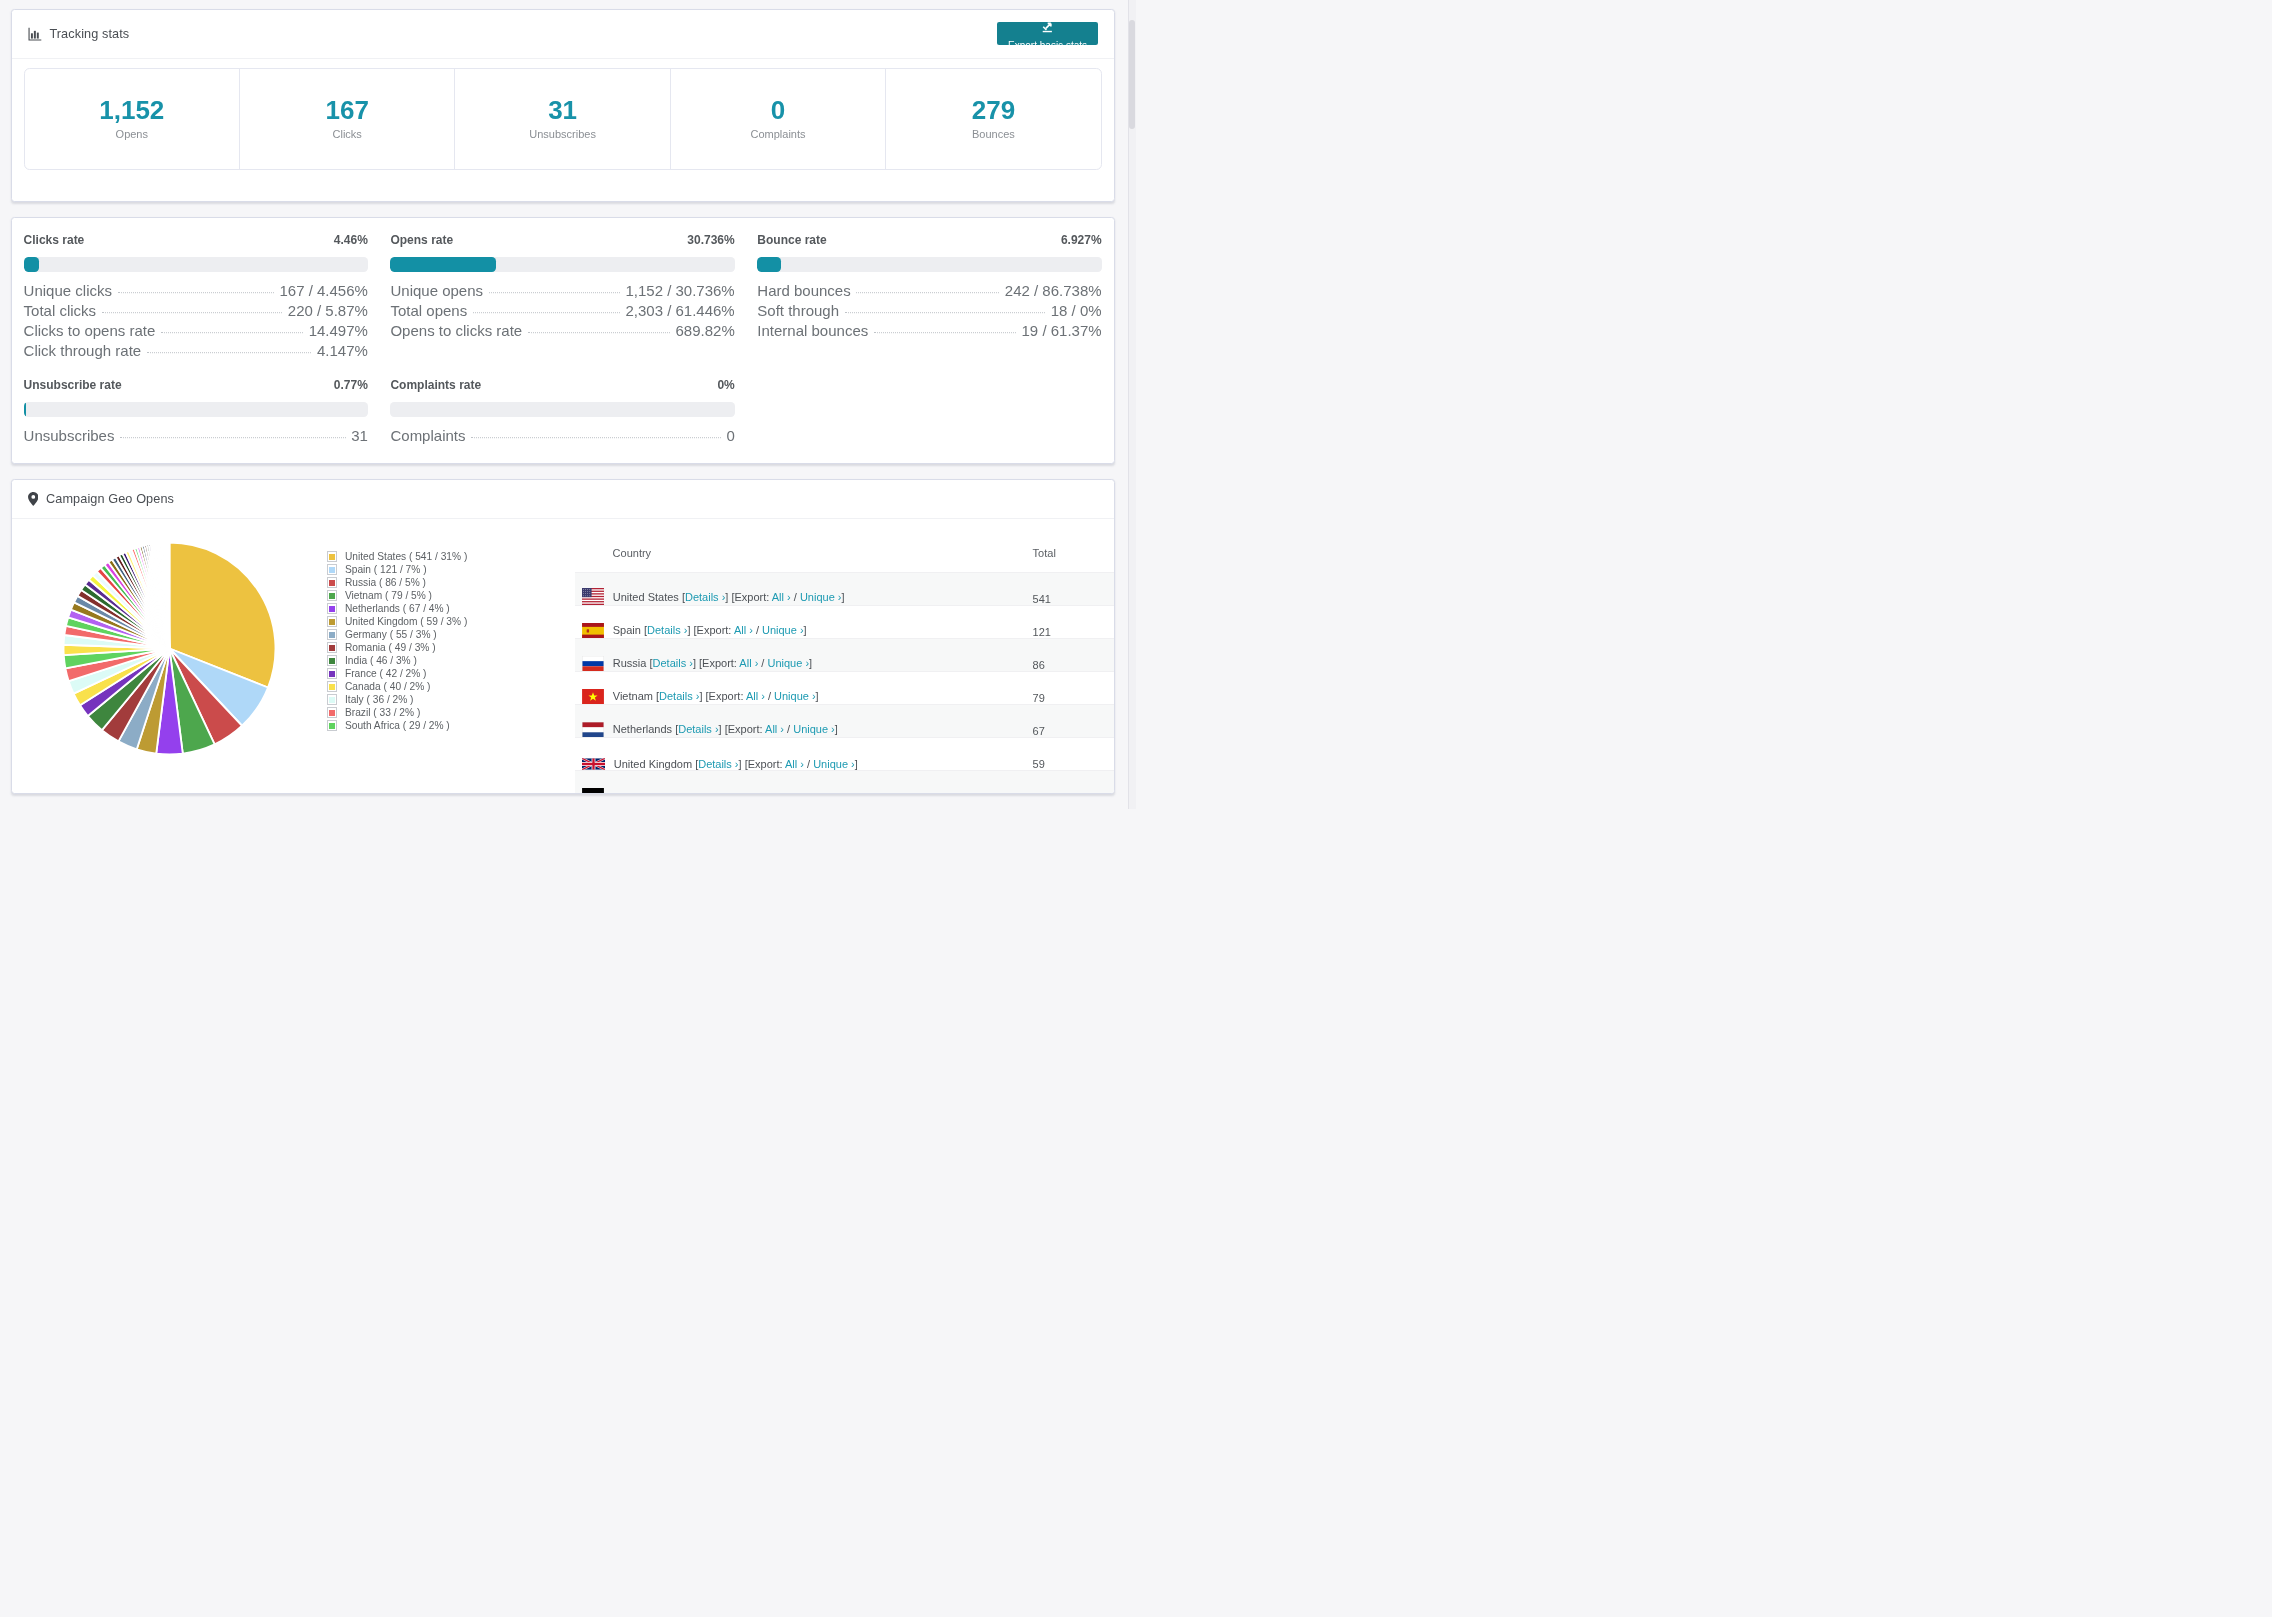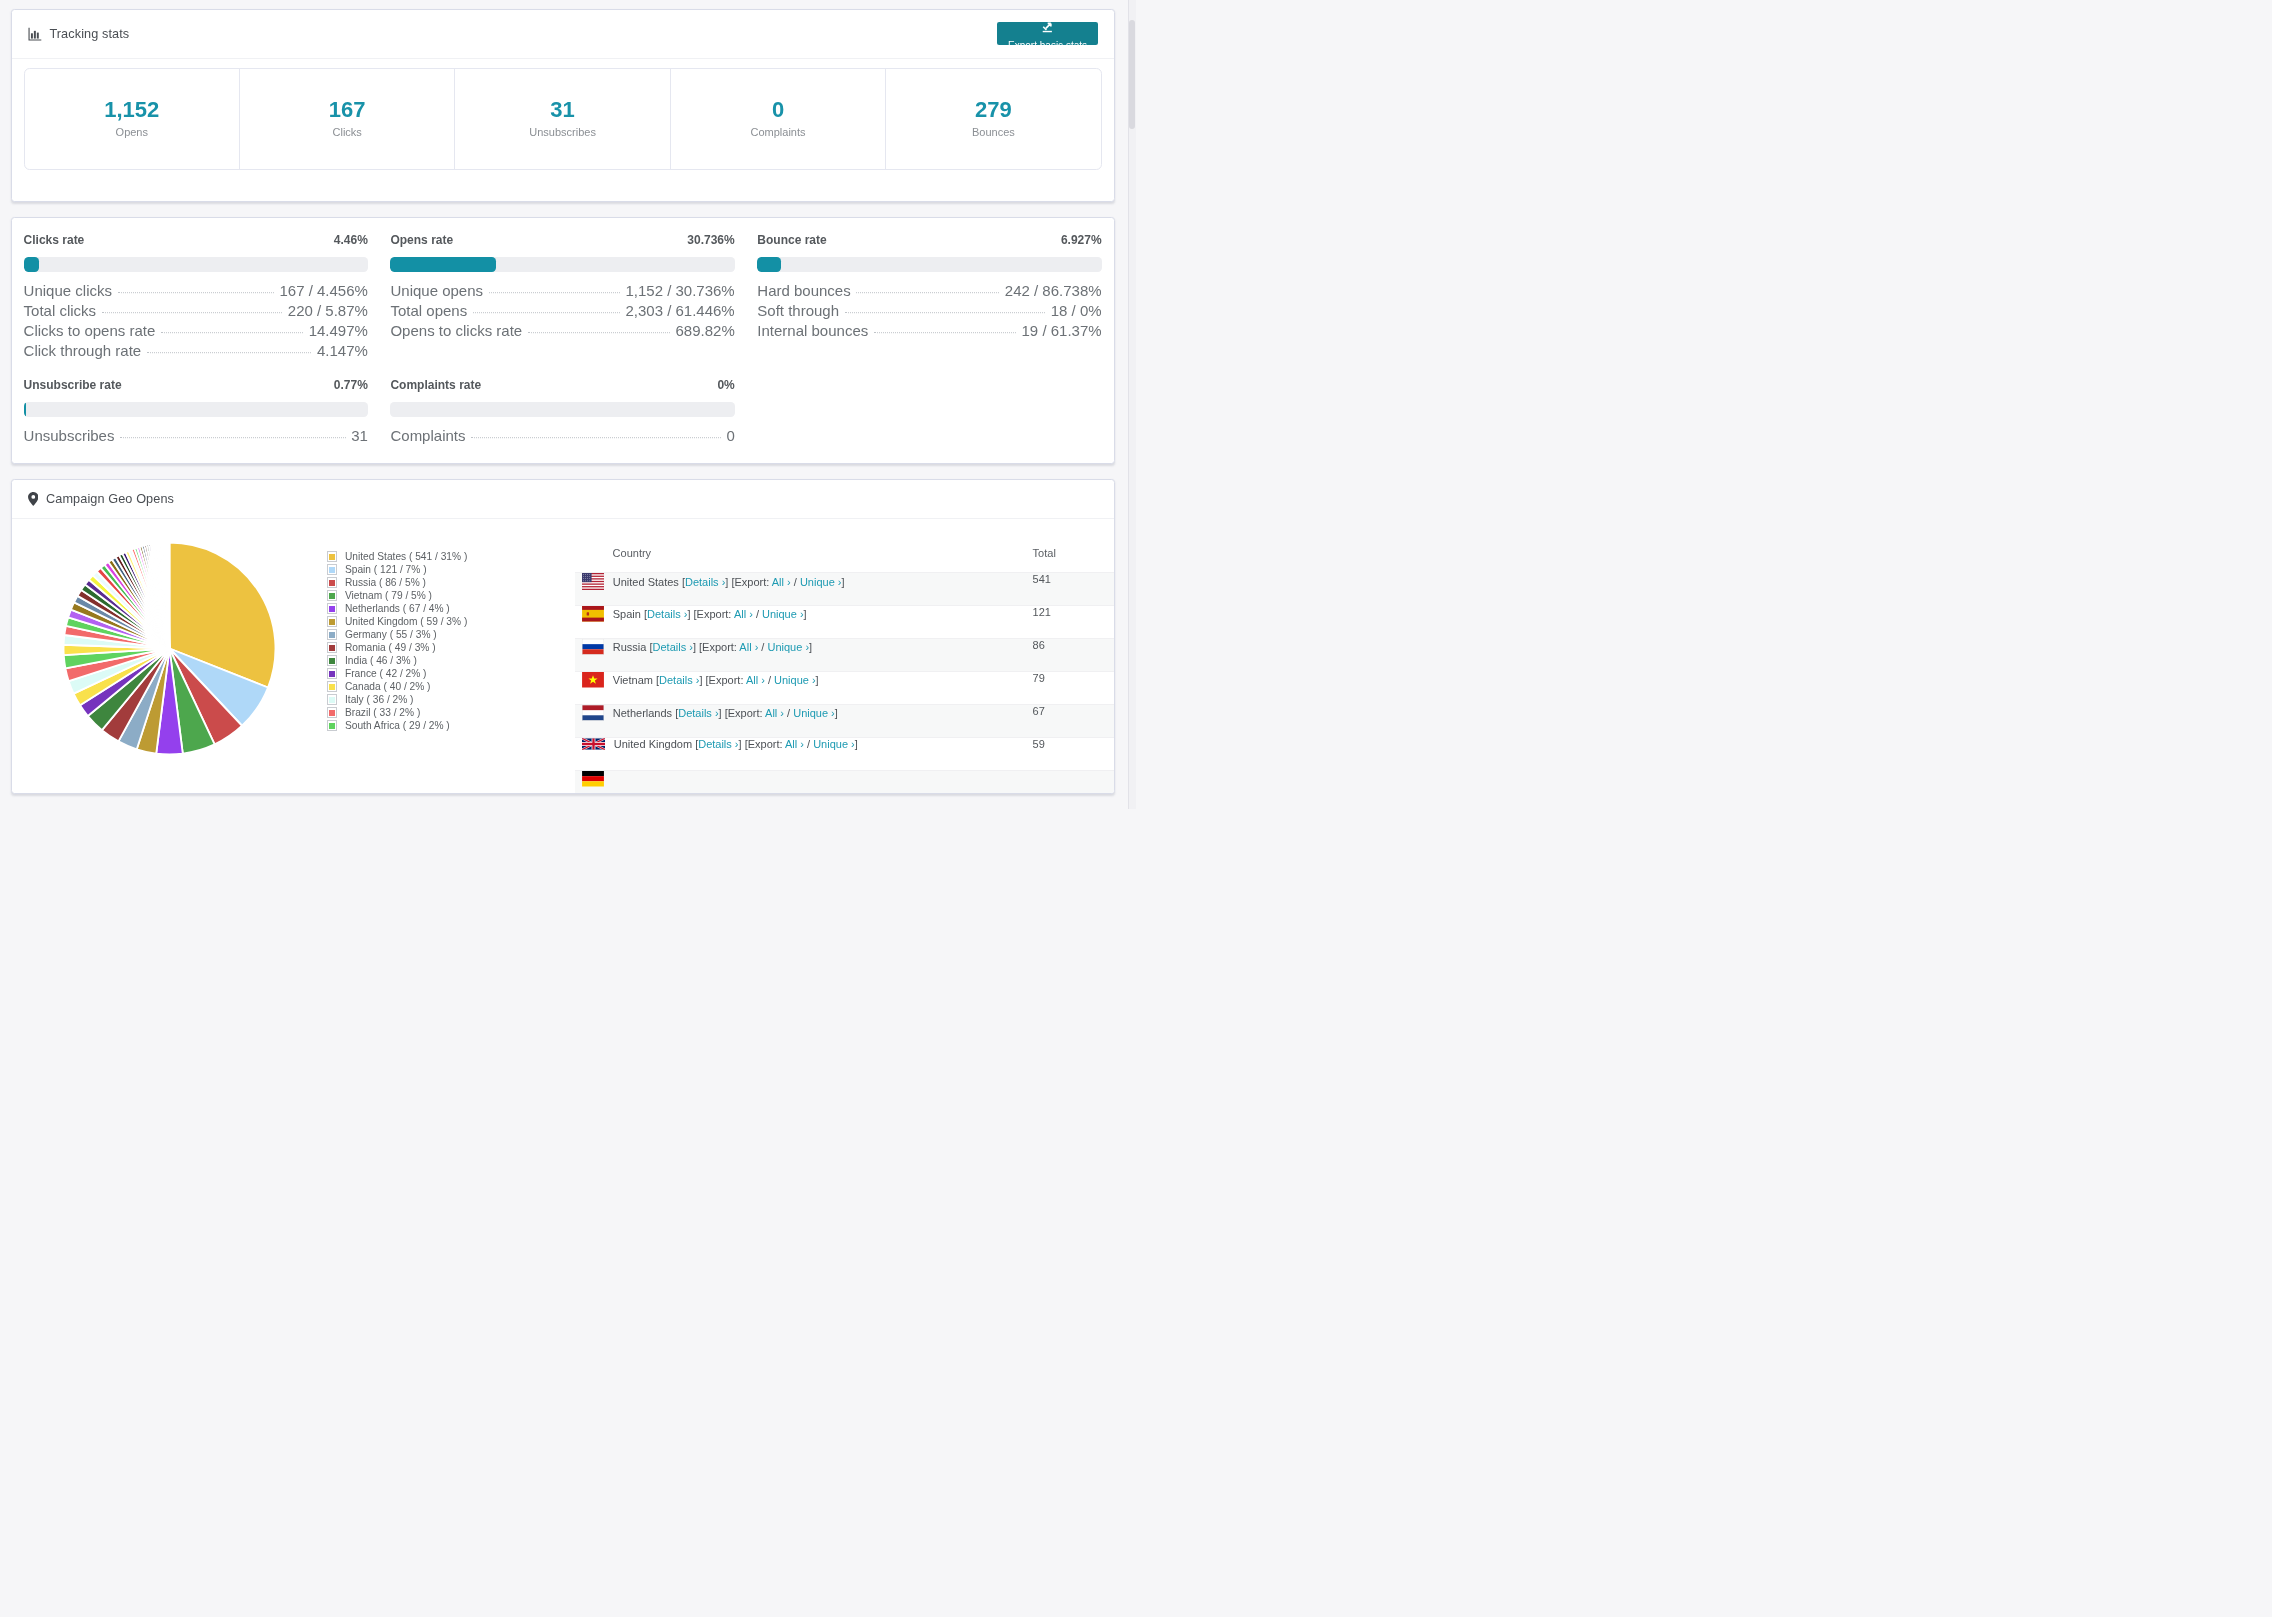--- a/index.html
+++ b/index.html
@@ -36,21 +36,21 @@
   }
   .stats-row {
     margin:9.2px 12px 0; height:102px; border:0.7px solid #e5e7f0; border-radius:5.6px;
     display:flex; background:#fff;
   }
   .stat {
     flex:1; display:flex; flex-direction:column; align-items:center; justify-content:center;
     border-left:0.7px solid #e5e7f0;
   }
   .stat:first-child { border-left:none; }
-  .stat-value { font-size:22px; font-weight:700; color:#1892A9; line-height:1; }
+  .stat-value { font-size:26px; font-weight:700; color:#1892A9; line-height:1; }
   .stat-label { font-size:11px; color:#8b8f94; margin-top:5px; }
 
   
   #card-rates { margin-top:15px; height:247px; padding:0 12px 0; }
   .rates-grid { display:grid; grid-template-columns:1fr 1fr 1fr; column-gap:22.6px; }
   .rate-head {
     display:flex; justify-content:space-between; align-items:baseline;
     margin-top:15.5px; font-size:12px; font-weight:700; color:#54585c;
   }
   .rate-bar { margin-top:10px; height:15px; background:#edeef1; border-radius:4.2px; overflow:hidden; }
@@ -71,21 +71,21 @@
   .lg-swatch {
     width:10.6px; height:10.6px; flex:none; margin-right:7.8px;
     border:0.7px solid #c9ccd1; background:#fff; padding:1.4px;
   }
   .lg-swatch i { display:block; width:6.4px; height:6.4px; }
 
   .geo-table { flex:1; font-size:11px; color:#53575b; }
   .thead { display:flex; align-items:center; height:39px; padding-left:38px; color:#5a5e63; }
   .th-total { width:81px; flex:none; }
   .th-country { flex:1; }
-  .trow { display:flex; align-items:flex-start; height:33px; padding-left:7px; border-top:0.7px solid #f0f0f2; }
+  .trow { display:flex; align-items:flex-end; height:33px; padding-left:7px; border-top:0.7px solid #f0f0f2; }
   .trow:nth-child(odd) { background:#f7f8f8; }
   .cell-country { flex:1; display:flex; align-items:center; gap:9.2px; white-space:nowrap; }
   .cell-total { width:81px; flex:none; }
   .flag { flex:none; display:block; }
   a.tlink { color:#1D9AB2; text-decoration:none; cursor:pointer; }
   .dim { color:#4d5156; }
 
   
   .scrollbar {
     position:absolute; right:0; top:0; bottom:0; width:8.5px;

